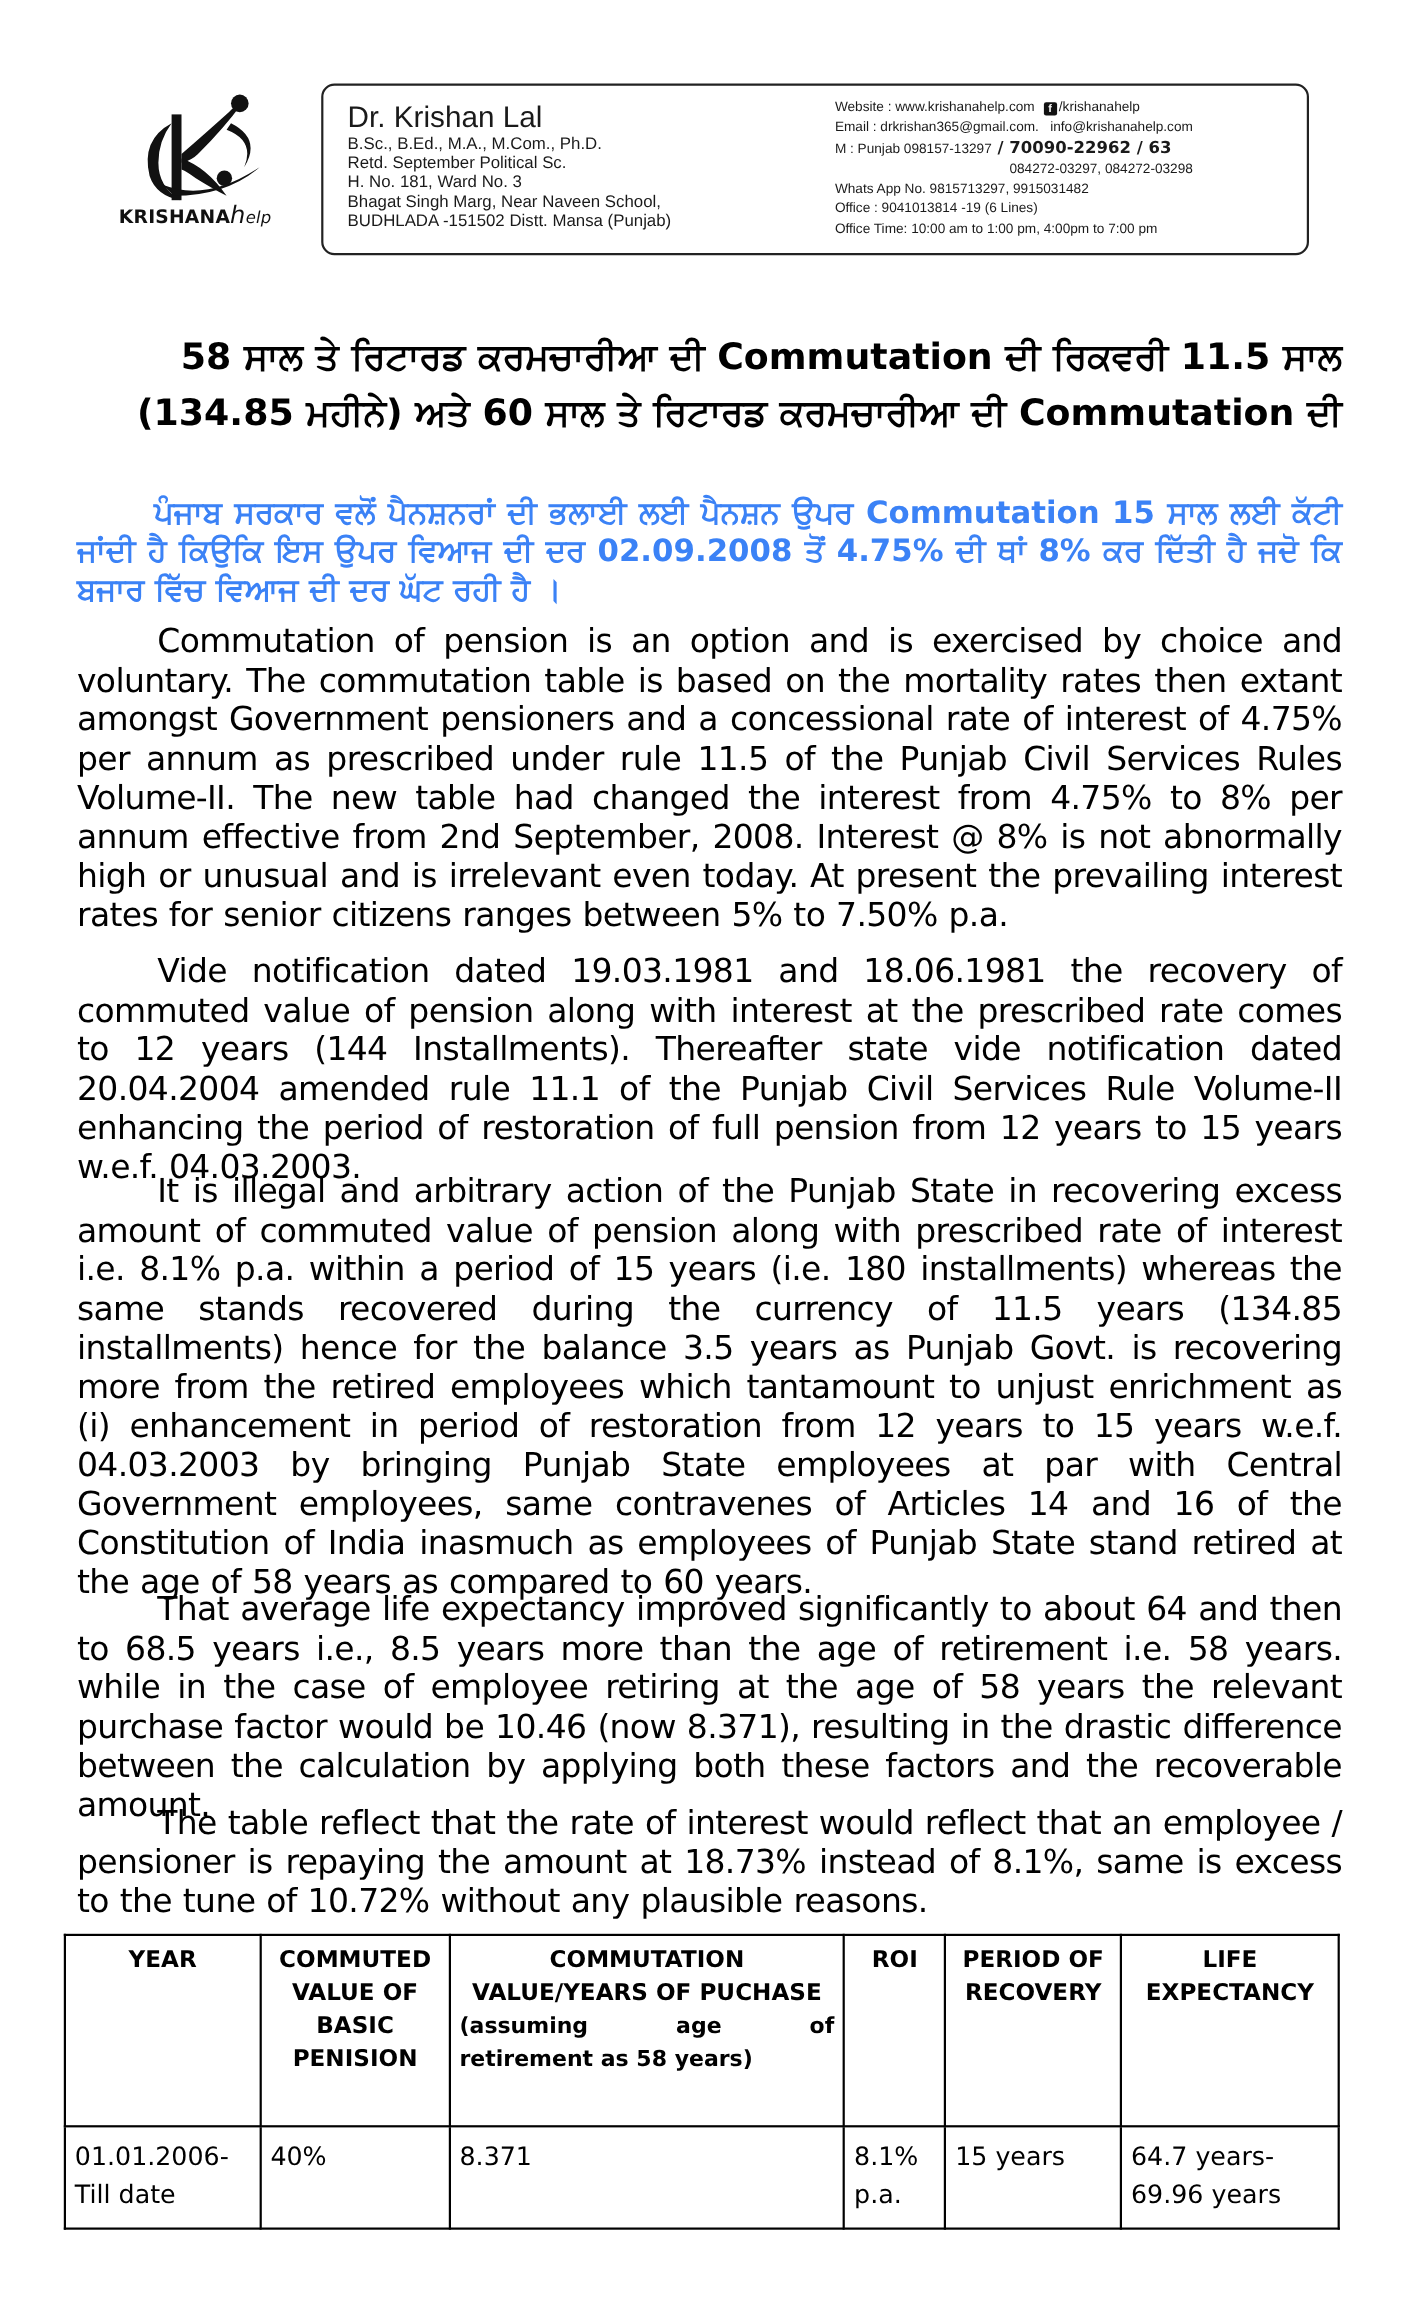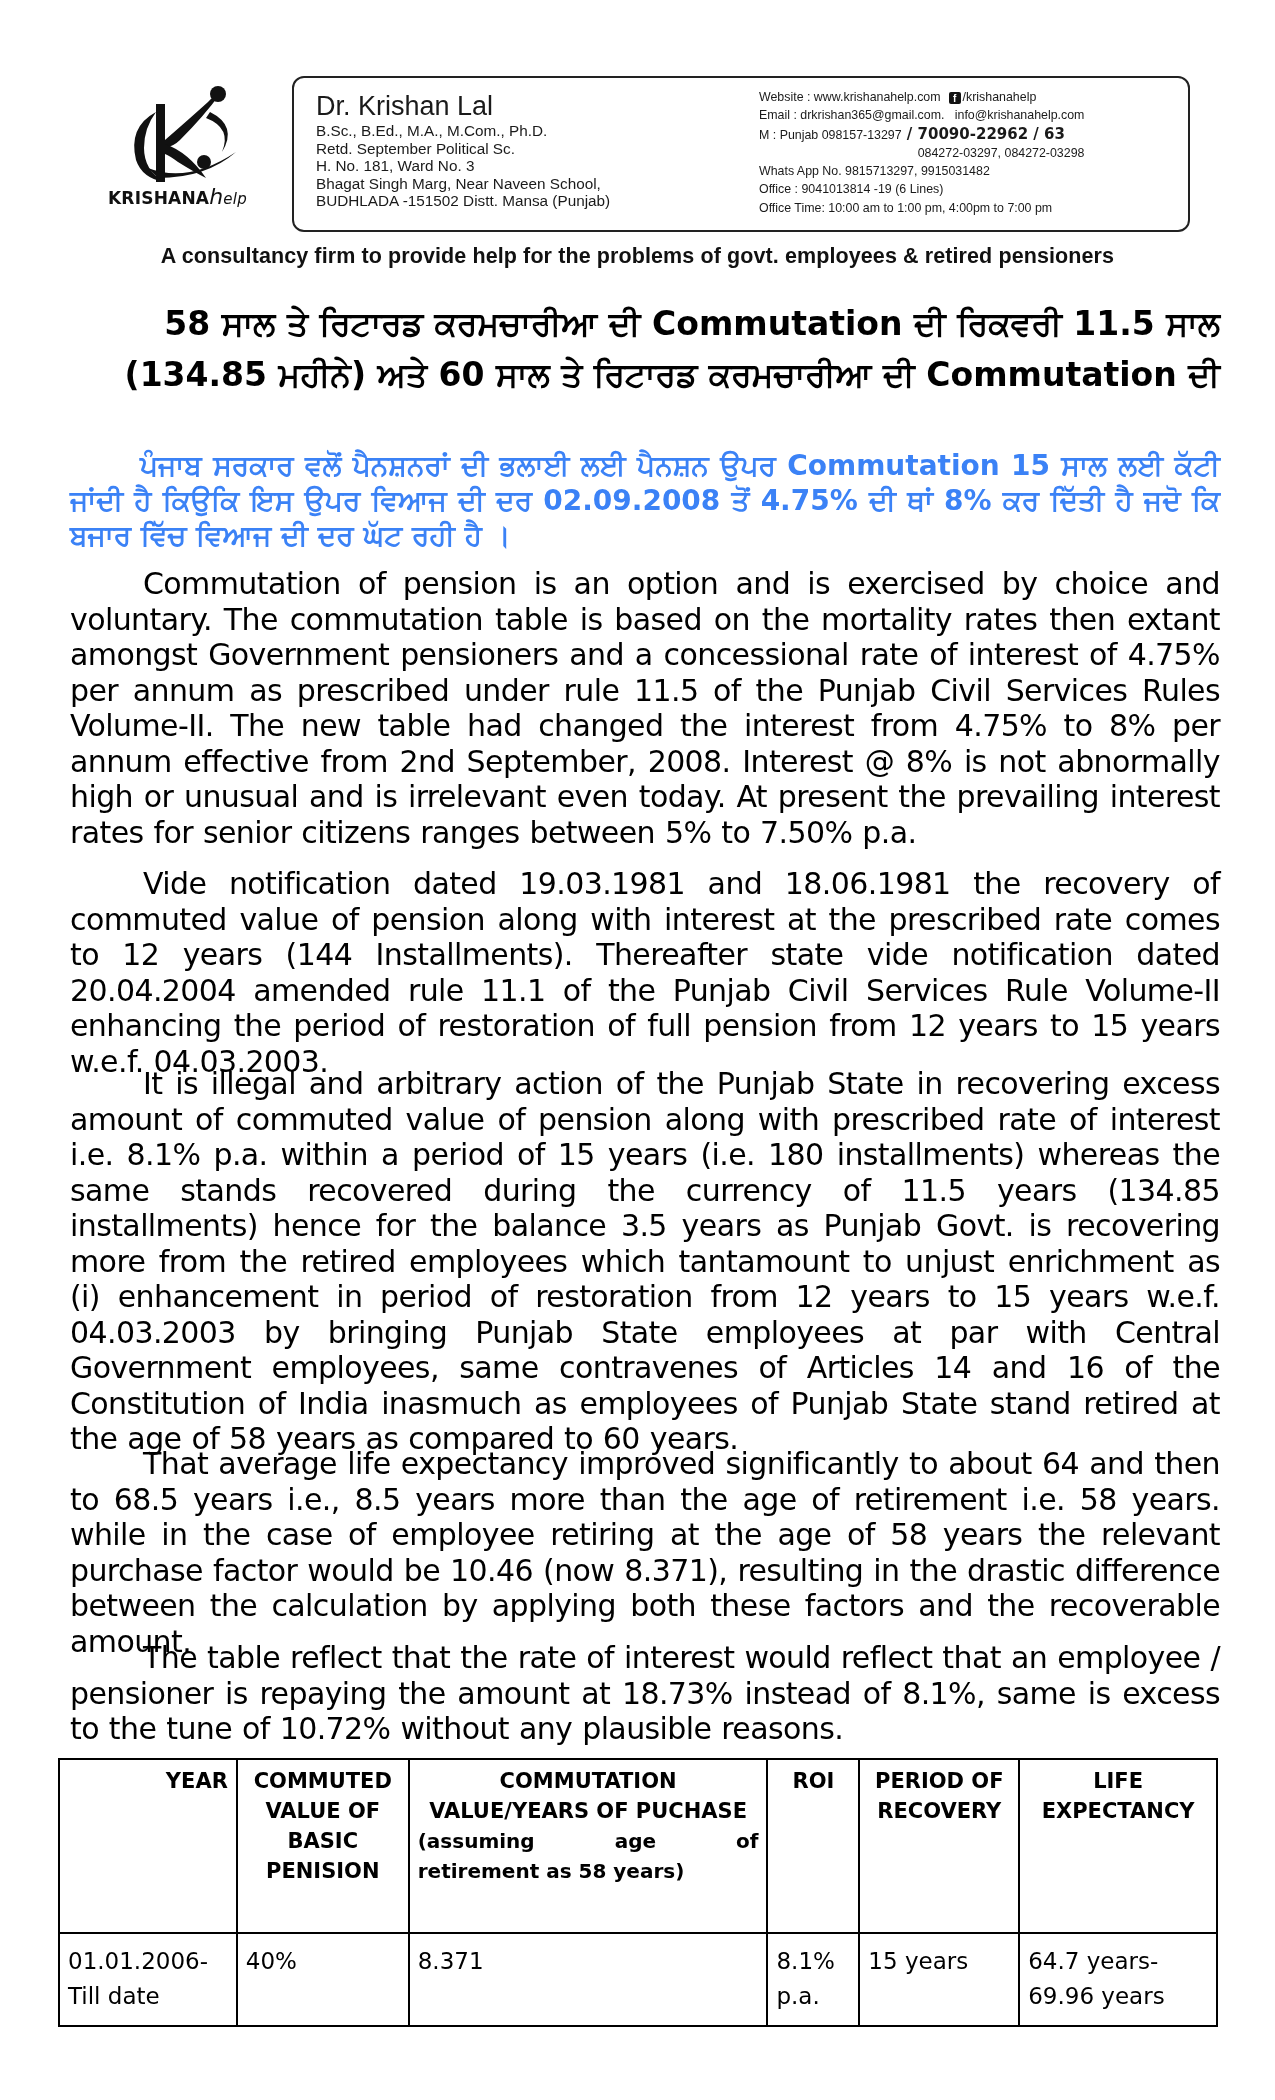--- a/index.html
+++ b/index.html
@@ -35,21 +35,21 @@
     #p2 { top: 866px; }
     #p3 { top: 1066px; }
     #p4 { top: 1446px; }
     #p5 { top: 1640px; }
 
     
     .table-wrap { position: absolute; left: 58px; top: 1758px; width: 1160px; }
     table { border-collapse: collapse; width: 1160px; font-family: "DejaVu Sans", sans-serif; color: #000; }
     th, td { border: 2px solid #000; vertical-align: top; padding: 6px 8px; }
     th { font-weight: bold; font-size: 21px; line-height: 30px; height: 174px; text-align: center; }
-    th.left { text-align: right; }
+    th.left { text-align: center; }
     th .sub { display: block; text-align: justify; text-align-last: justify; font-size: 20px; line-height: 30px; }
     th .sub2 { display: block; text-align: left; font-size: 20px; line-height: 30px; }
     td { font-size: 23px; line-height: 35px; height: 93px; padding-top: 10px; margin-top: 12px; }
     .c1 { width: 178px; } .c2 { width: 172px; } .c3 { width: 360px; } .c4 { width: 92px; } .c5 { width: 160px; } .c6 { width: 198px; }
   </style>
 </head>
 <body>
 
 <header class="letterhead">
   <div class="logo">
@@ -80,21 +80,20 @@
       <div><span>Website : www.krishanahelp.com</span><span class="fb-icon">f</span><span>/krishanahelp</span></div>
       <div style="white-space: pre;">Email : drkrishan365@gmail.com.   info@krishanahelp.com</div>
       <div><span>M : Punjab 098157-13297</span><span class="bold"> / 70090-22962 / 63</span></div>
       <div class="indent-num">084272-03297, 084272-03298</div>
       <div>Whats App No. 9815713297, 9915031482</div>
       <div>Office : 9041013814 -19 (6 Lines)</div>
       <div>Office Time: 10:00 am to 1:00 pm, 4:00pm to 7:00 pm</div>
     </div>
   </div>
 
-  <div class="tagline">A consultancy firm to provide help for the problems of govt. employees &amp; retired pensioners</div>
 </header>
 
 <h1 class="title">
   <div>58 ਸਾਲ ਤੇ ਰਿਟਾਰਡ ਕਰਮਚਾਰੀਆ ਦੀ Commutation ਦੀ ਰਿਕਵਰੀ 11.5 ਸਾਲ</div>
   <div>(134.85 ਮਹੀਨੇ) ਅਤੇ 60 ਸਾਲ ਤੇ ਰਿਟਾਰਡ ਕਰਮਚਾਰੀਆ ਦੀ Commutation ਦੀ</div>
 </h1>
 
 <p class="intro-pa">ਪੰਜਾਬ ਸਰਕਾਰ ਵਲੋਂ ਪੈਨਸ਼ਨਰਾਂ ਦੀ ਭਲਾਈ ਲਈ ਪੈਨਸ਼ਨ ਉਪਰ Commutation 15 ਸਾਲ ਲਈ ਕੱਟੀ ਜਾਂਦੀ ਹੈ ਕਿਉਕਿ ਇਸ ਉਪਰ ਵਿਆਜ ਦੀ ਦਰ 02.09.2008 ਤੋਂ 4.75% ਦੀ ਥਾਂ 8% ਕਰ ਦਿੱਤੀ ਹੈ ਜਦੋ ਕਿ ਬਜਾਰ ਵਿੱਚ ਵਿਆਜ ਦੀ ਦਰ ਘੱਟ ਰਹੀ ਹੈ ।</p>
 
 <p class="para" id="p1">Commutation of pension is an option and is exercised by choice and voluntary. The commutation table is based on the mortality rates then extant amongst Government pensioners and a concessional rate of interest of 4.75% per annum as prescribed under rule 11.5 of the Punjab Civil Services Rules Volume-II. The new table had changed the interest from 4.75% to 8% per annum effective from 2nd September, 2008. Interest @ 8% is not abnormally high or unusual and is irrelevant even today. At present the prevailing interest rates for senior citizens ranges between 5% to 7.50% p.a.</p>

